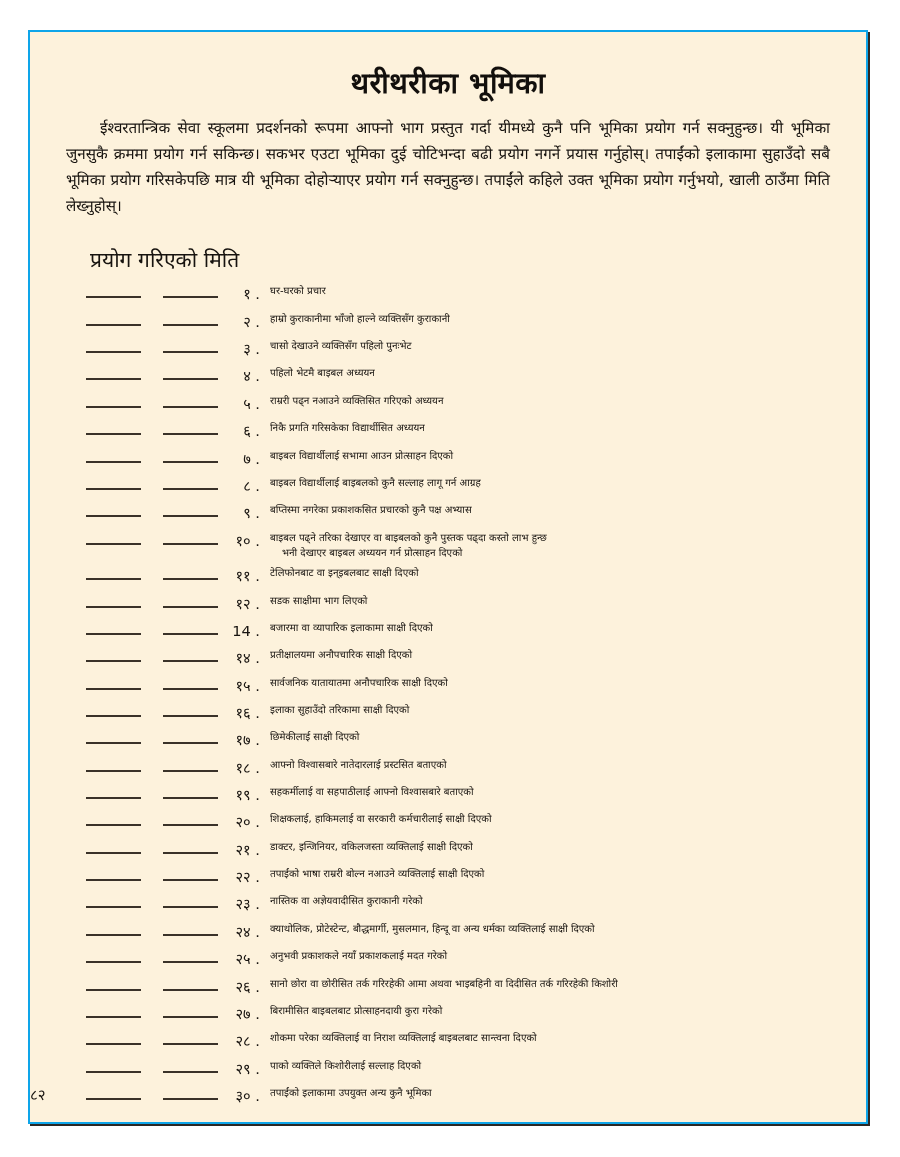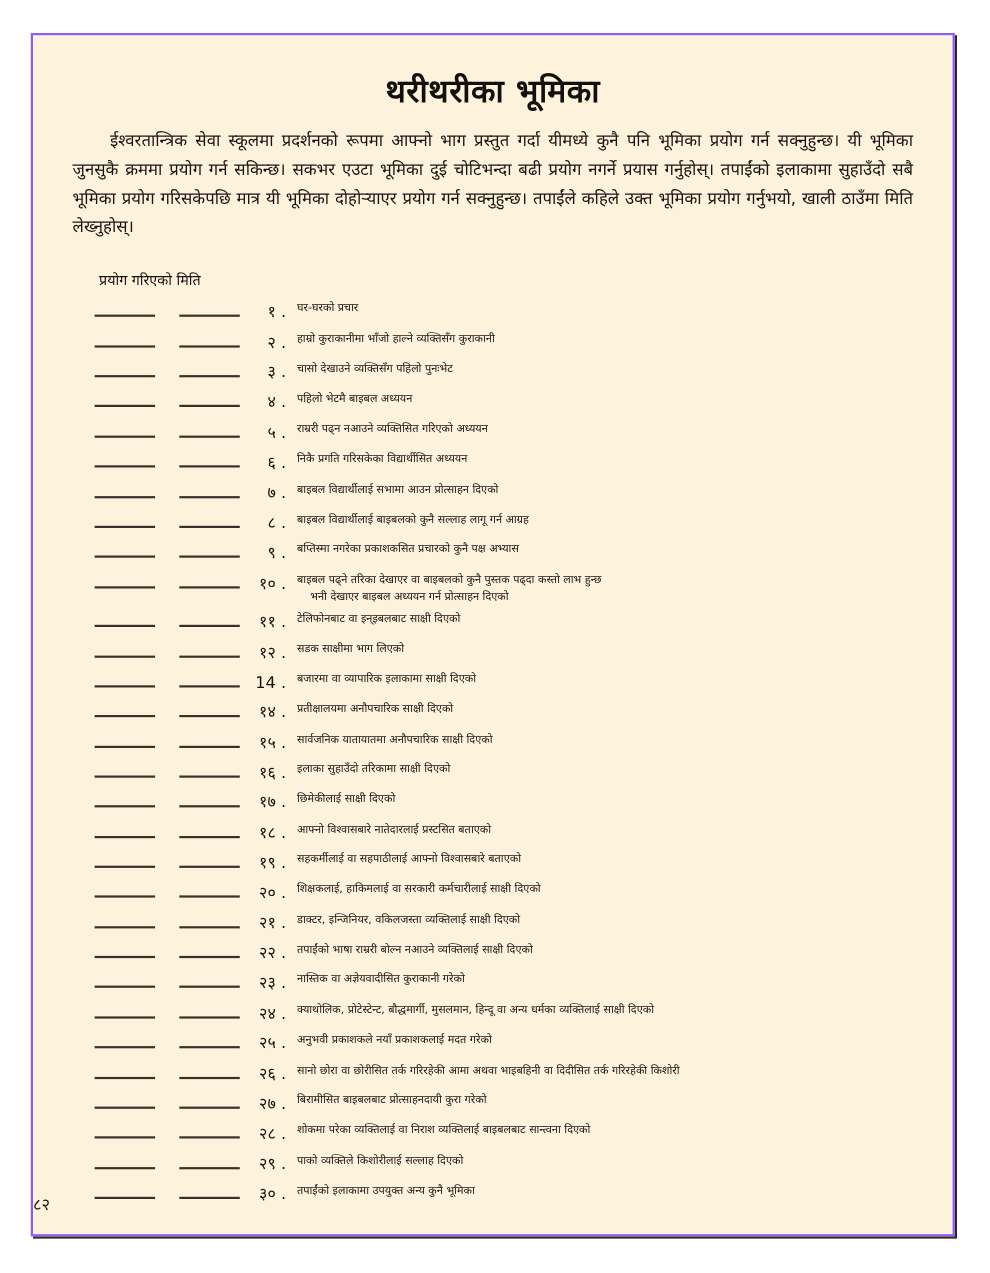--- a/index.html
+++ b/index.html
@@ -13,21 +13,21 @@
     font-family: "DejaVu Sans", "Liberation Sans", sans-serif;
     overflow: hidden;
   }
   .page {
     position: absolute;
     left: 28px;
     top: 30px;
     width: 840px;
     height: 1094px;
     background: #fdf2dc;
-    border: 2px solid #8b5cf6;
+    border: 2px solid #0ea5e9;
     box-shadow: 2px 2px 0 0 #2b2724;
     box-sizing: border-box;
     overflow: hidden;
   }
   .inner {
     padding: 20px 34px 10px 34px;
   }
   .title {
     text-align: center;
     font-size: 29px;
@@ -40,21 +40,21 @@
   .intro {
     font-size: 15.2px;
     line-height: 1.72;
     color: #17130f;
     text-align: justify;
     text-indent: 34px;
     margin: 0 2px 0 2px;
     hyphens: none;
   }
   .date-head {
-    font-size: 13px;
+    font-size: 21px;
     color: #17130f;
     margin: 26px 0 10px 26px;
   }
   .list {
     margin: 0;
     padding: 0;
     list-style: none;
   }
   .row {
     display: flex;

